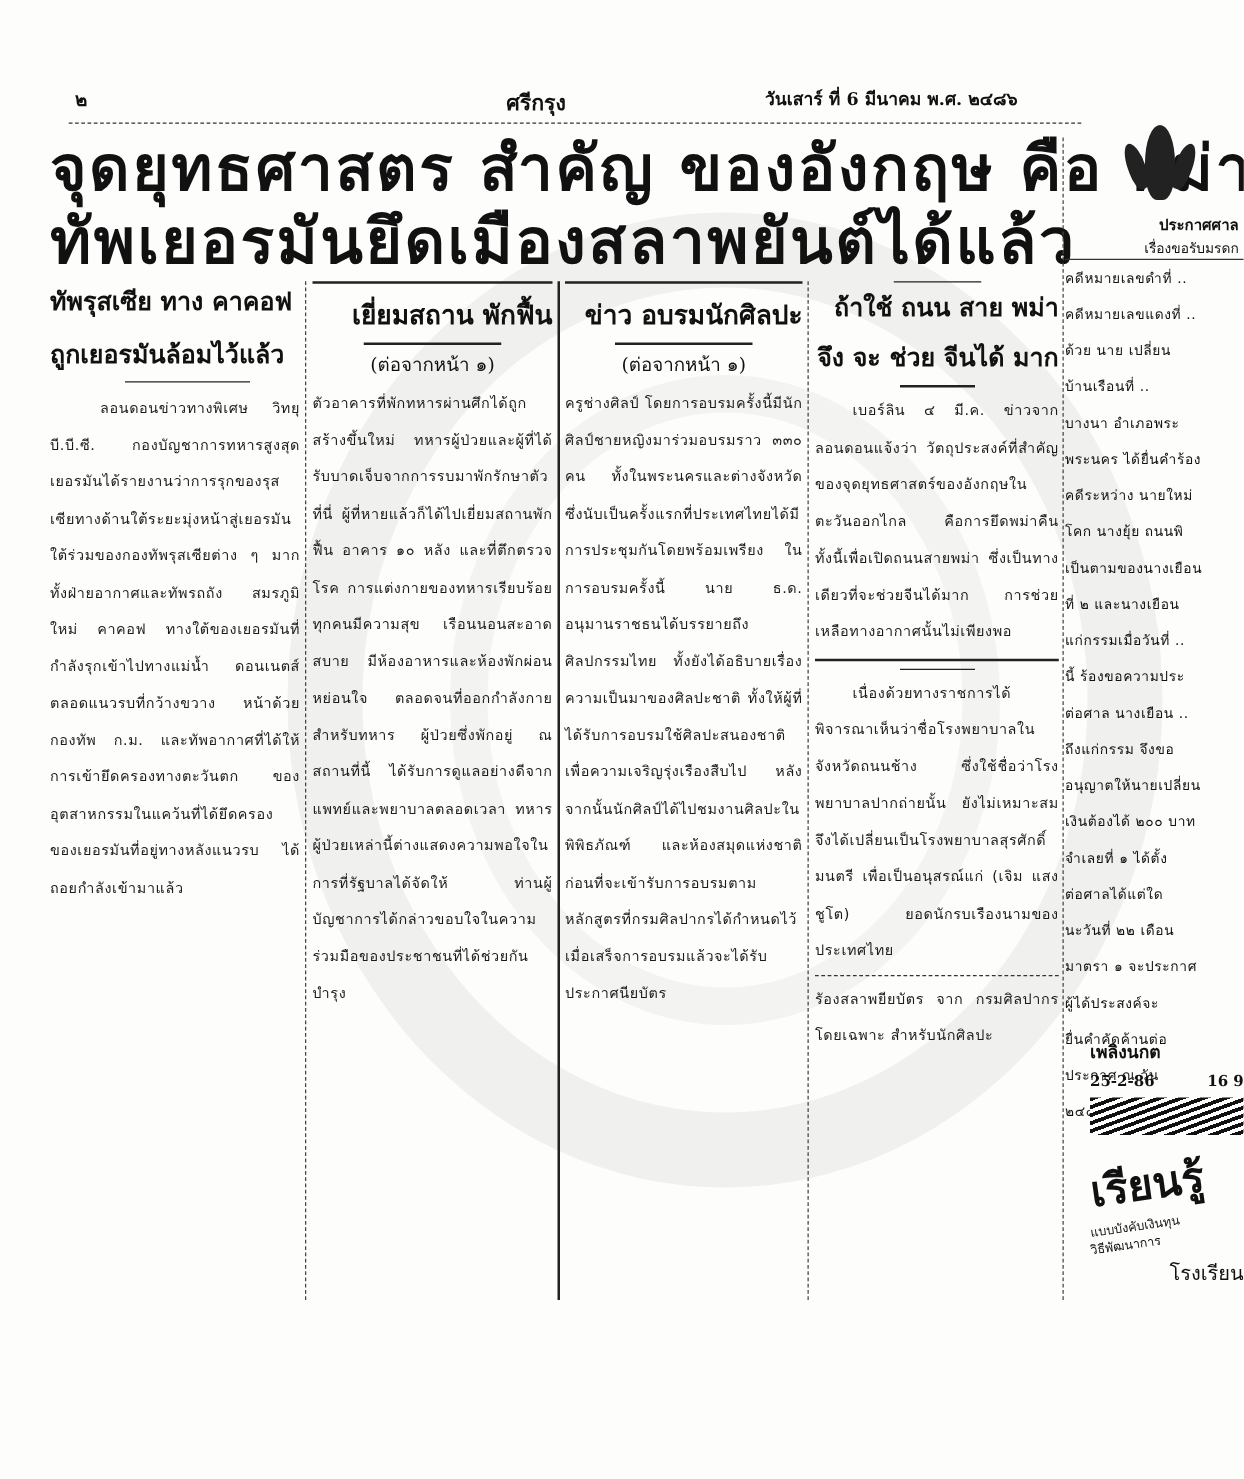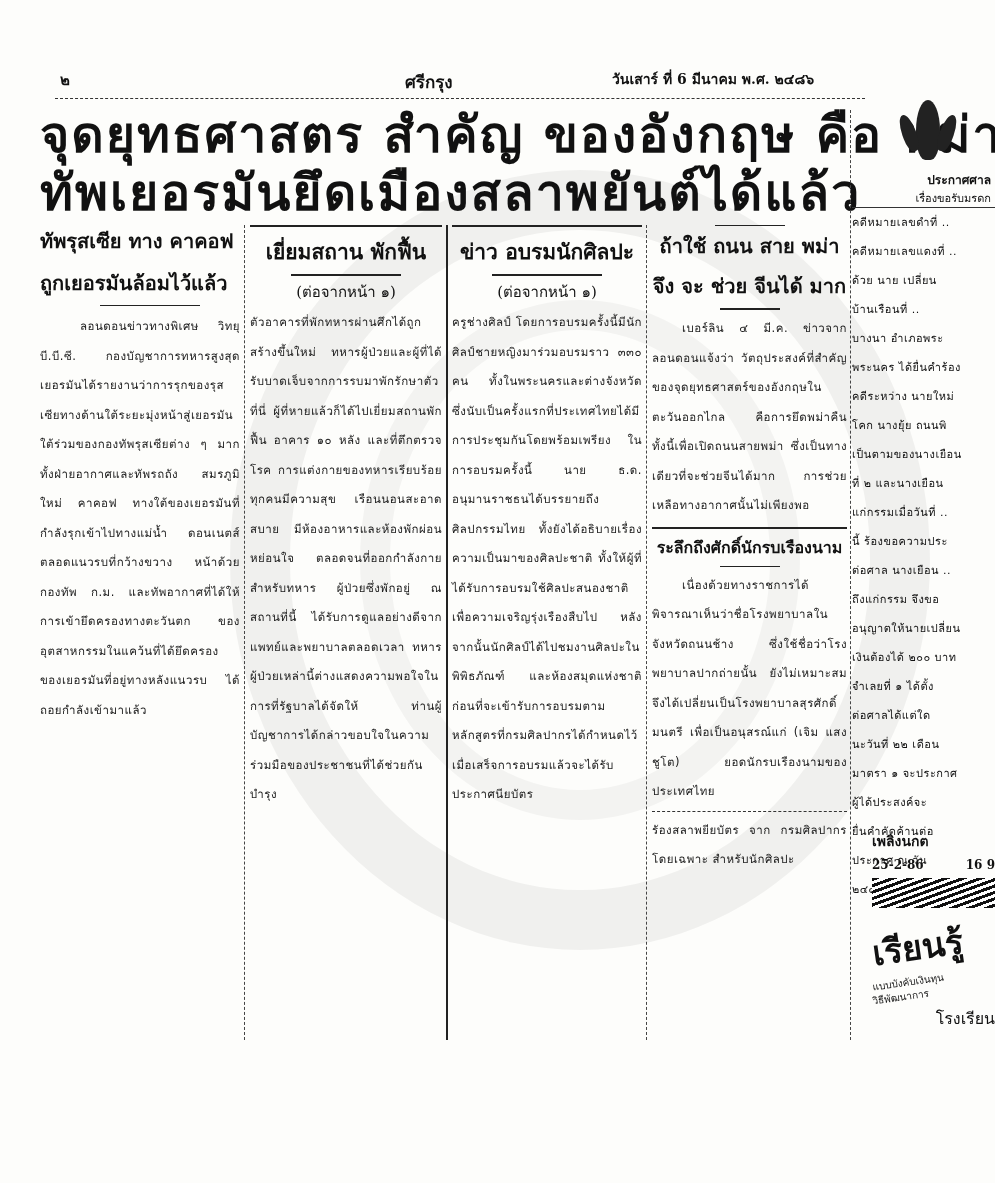--- a/index.html
+++ b/index.html
@@ -7,21 +7,21 @@
   .page { position:absolute; left:0; top:0; width:995px; height:1183px; background:#fdfdfb; }
   .watermark { position:absolute; left:230px; top:170px; width:700px; height:780px; border-radius:50%; border:60px solid rgba(0,0,0,0.05); box-sizing:border-box; pointer-events:none; }
   .watermark2 { position:absolute; left:360px; top:300px; width:440px; height:520px; border-radius:50%; border:30px solid rgba(0,0,0,0.04); box-sizing:border-box; pointer-events:none; }
   .folio { position:absolute; top:68px; font-family:"DejaVu Serif", serif; font-size:15px; font-weight:bold; }
   .rule { position:absolute; height:0; border-top:1.5px dashed #333; }
   .rule.solid { border-top:2px solid #222; }
   .headline { position:absolute; left:40px; font-family:"DejaVu Serif", serif; font-weight:bold; font-size:50px; letter-spacing:2px; line-height:1; white-space:nowrap; }
   .col { position:absolute; top:225px; }
   .vline { position:absolute; width:0; border-left:1.5px dashed #444; }
   .vline.solid { border-left:2px solid #222; }
-  .col-head { font-family:"DejaVu Serif", serif; font-weight:bold; text-align:center; white-space:nowrap; }
+  .col-head { font-family:"DejaVu Serif", serif; font-weight:bold; text-align:right; white-space:nowrap; }
   .sub { font-family:"DejaVu Serif", serif; font-size:15px; text-align:center; margin-top:4px; }
   .short-rule { margin:6px auto 4px; border-top:2px solid #222; }
   .body-text { font-family:"DejaVu Sans", sans-serif; font-size:11.5px; line-height:29.5px; text-align:justify; color:#1a1a1a; letter-spacing:0.5px; }
   .body-text p { margin:0; text-indent:0; }
   .sidebar { position:absolute; left:852px; top:100px; width:143px; }
   .garuda { width:60px; height:70px; margin:0 0 0 46px; position:relative; }
   .garuda .wing { position:absolute; background:#222; border-radius:50% 50% 40% 40%; }
   .side-line { font-size:11px; line-height:29px; white-space:nowrap; overflow:hidden; letter-spacing:0.5px; }
   .ad { position:absolute; left:872px; top:830px; width:123px; height:210px; overflow:hidden; }
   .ad-date { font-family:"DejaVu Serif", serif; font-size:12px; font-weight:bold; display:flex; justify-content:space-between; }
@@ -80,21 +80,20 @@
 
   <div class="col" style="left:652px; width:195px;">
     <div class="short-rule" style="width:70px; margin-top:0; border-top-width:1px;"></div>
     <div class="col-head" style="font-size:20px;">ถ้าใช้ ถนน สาย พม่า</div>
     <div class="col-head" style="font-size:20px; margin-top:8px;">จึง จะ ช่วย จีนได้ มาก</div>
     <div class="short-rule" style="width:60px;"></div>
     <div class="body-text">
       <p style="text-indent:30px;">เบอร์ลิน ๔ มี.ค. ข่าวจากลอนดอนแจ้งว่า วัตถุประสงค์ที่สำคัญของจุดยุทธศาสตร์ของอังกฤษในตะวันออกไกล คือการยึดพม่าคืน ทั้งนี้เพื่อเปิดถนนสายพม่า ซึ่งเป็นทางเดียวที่จะช่วยจีนได้มาก การช่วยเหลือทางอากาศนั้นไม่เพียงพอ</p>
     </div>
     <div class="rule solid" style="position:relative; width:100%; margin:6px 0;"></div>
-    <div class="col-head" style="font-size:16px; margin-top:6px;">ระลึกถึงศักดิ์นักรบเรืองนาม</div>
     <div class="short-rule" style="width:60px; border-top-width:1px;"></div>
     <div class="body-text">
       <p style="text-indent:30px;">เนื่องด้วยทางราชการได้พิจารณาเห็นว่าชื่อโรงพยาบาลในจังหวัดถนนช้าง ซึ่งใช้ชื่อว่าโรงพยาบาลปากถ่ายนั้น ยังไม่เหมาะสม จึงได้เปลี่ยนเป็นโรงพยาบาลสุรศักดิ์มนตรี เพื่อเป็นอนุสรณ์แก่ (เจิม แสงชูโต) ยอดนักรบเรืองนามของประเทศไทย</p>
       <div class="rule" style="position:relative; width:100%; margin:4px 0;"></div>
       <p>รัองสลาพยียบัตร จาก กรมศิลปากร โดยเฉพาะ สำหรับนักศิลปะ</p>
     </div>
   </div>
 
   <div class="sidebar">
     <div class="garuda">

